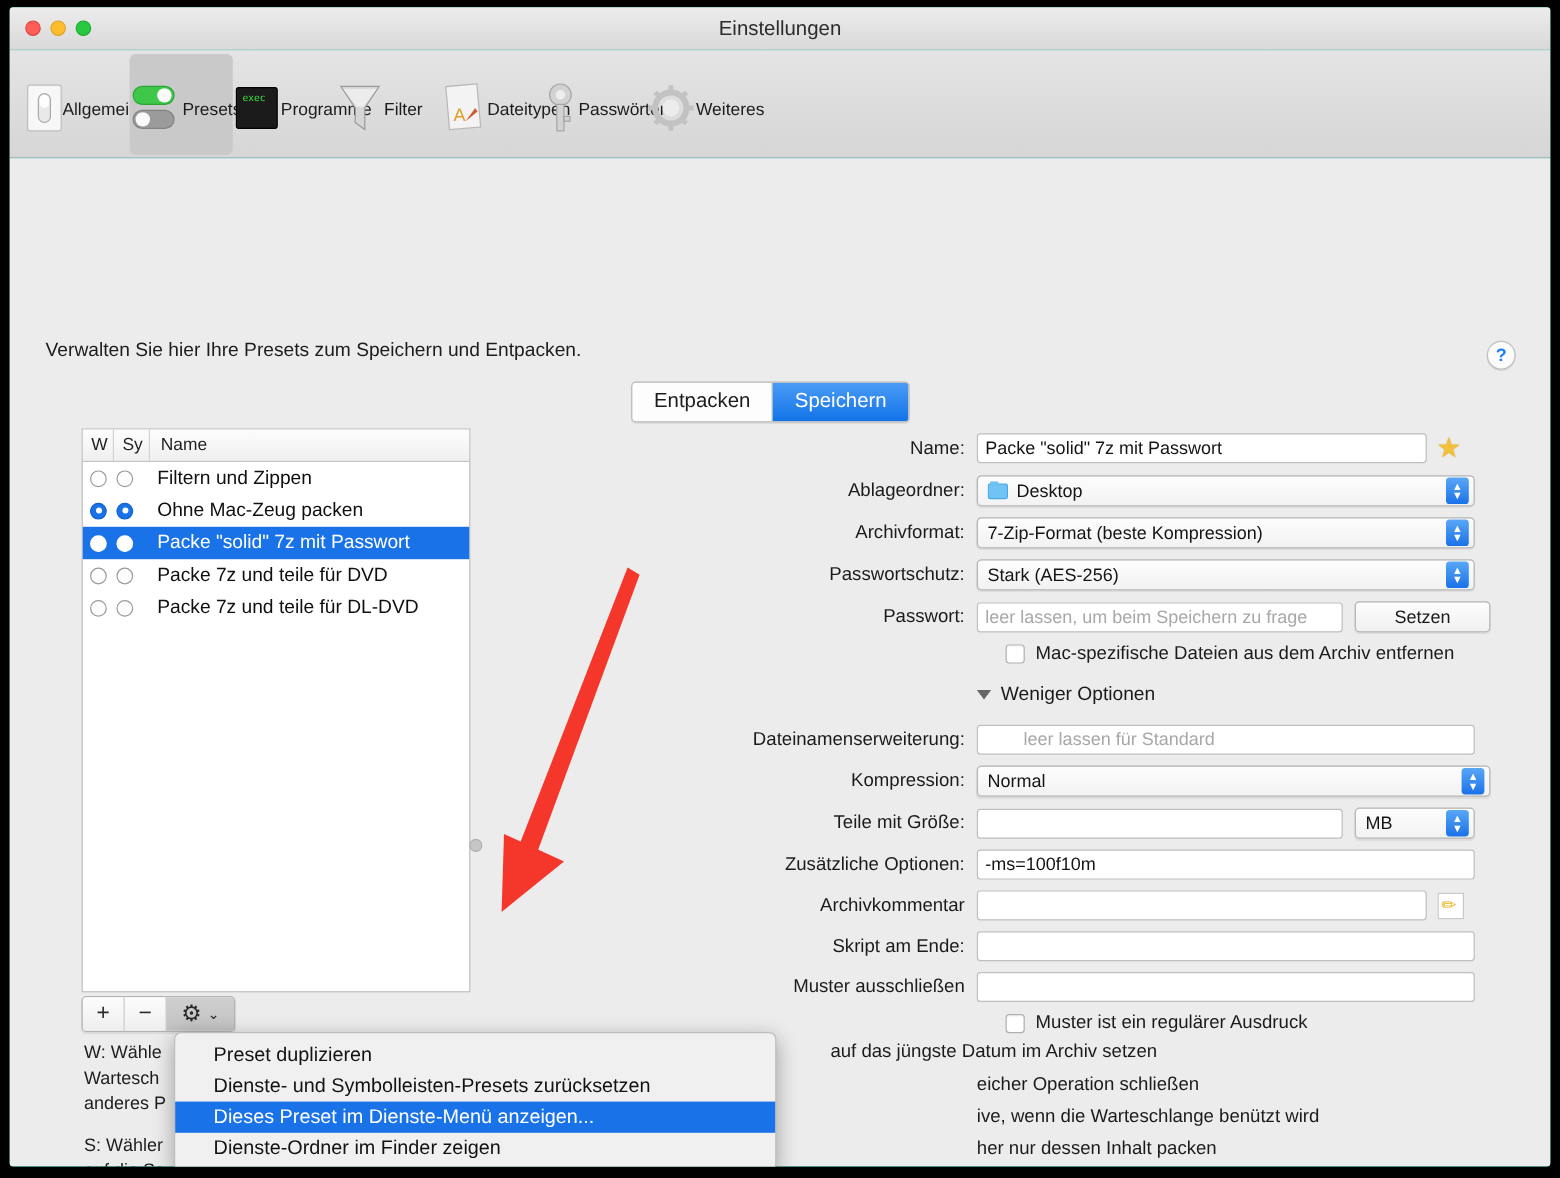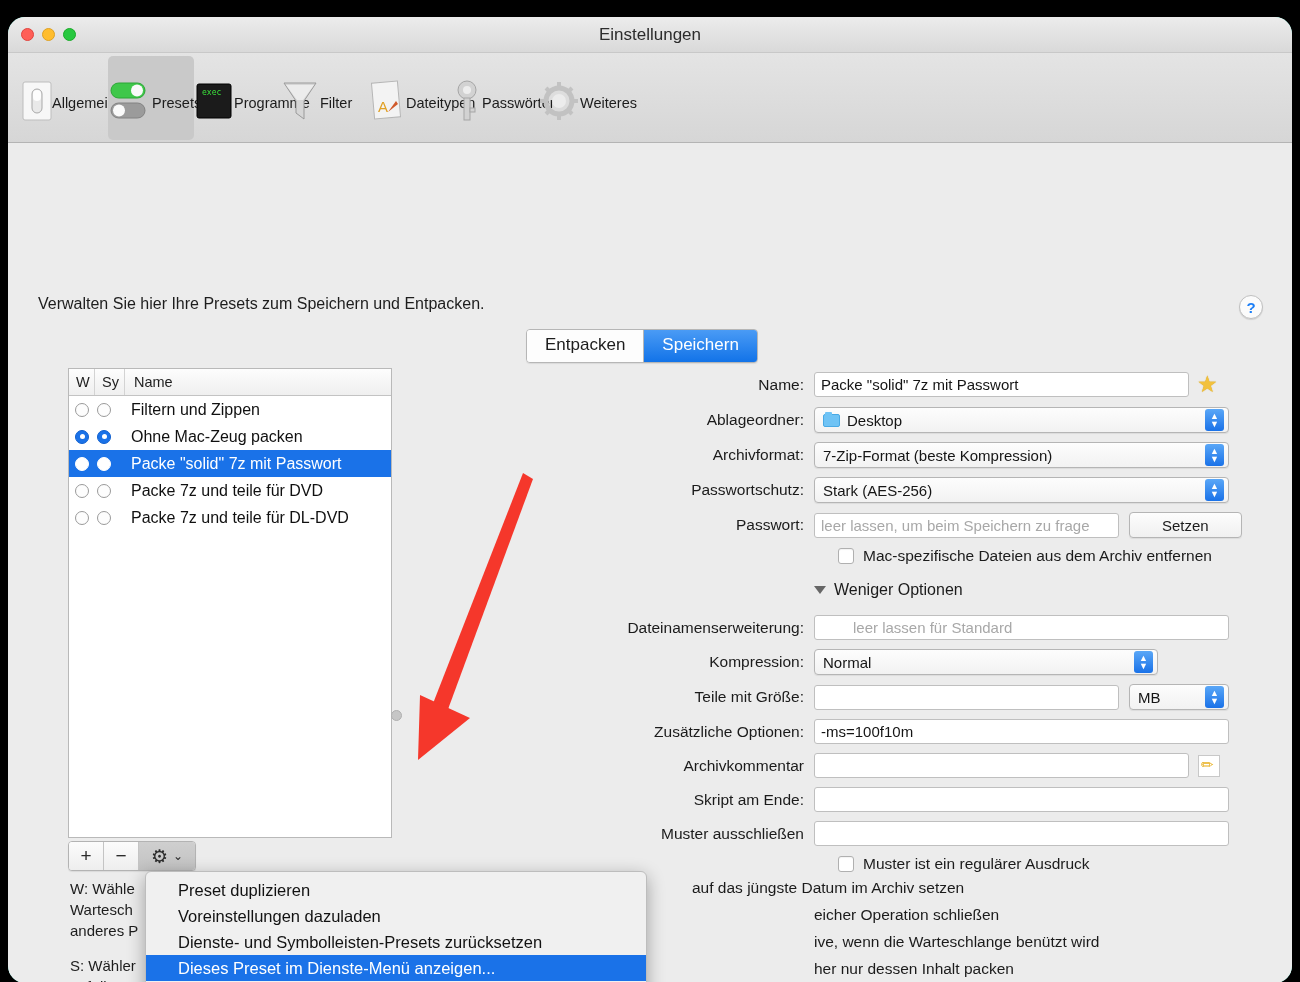--- a/index.html
+++ b/index.html
@@ -6,24 +6,24 @@
   html, body {
     width: 1300px; height: 982px;
     background: #000;
     font-family: "Liberation Sans", "DejaVu Sans", sans-serif;
     overflow: hidden;
   }
   #root { position: relative; width: 1300px; height: 982px; background: #000; }
 
   
   .window {
-    position: absolute; left: 8px; top: 17px;
+    position: absolute; left: 8px; top: 6px;
     width: 1284px; height: 966px;
     background: #5eead4;
-    border-radius: 17px;
+    border-radius: 3px;
     overflow: hidden;
     box-shadow: 0 2px 14px rgba(0,0,0,.55);
   }
 
   
   .titlebar {
     position: relative; height: 36px;
     background: linear-gradient(to bottom,#ececec 0%, #d9d9d9 100%);
     border-bottom: 1px solid #c8c8c8;
   }
@@ -475,21 +475,21 @@
         <span>Weniger Optionen</span>
       </div>
 
       <div class="frow">
         <div class="flabel">Dateinamenserweiterung:</div>
         <div class="ftext ph" style="width:415px;padding-left:38px;">leer lassen für Standard</div>
       </div>
 
       <div class="frow">
         <div class="flabel">Kompression:</div>
-        <div class="fpop" style="width:344px;gap:20px;">
+        <div class="fpop" style="width:428px;gap:20px;">
           <div class="val">
                 <span>Normal</span>
               </div>
           <div class="stepper">
                 <span>▲</span>
                 <span>▼</span>
               </div>
         </div>
       </div>
 
@@ -542,21 +542,20 @@
       <div class="frow" style="margin-left:206px;">
         <div class="cblabel">ive, wenn die Warteschlange benützt wird</div>
       </div>
       <div class="frow" style="margin-left:206px;">
         <div class="cblabel">her nur dessen Inhalt packen</div>
       </div>
     </div>
 
     <div class="ctxmenu">
       <div class="mi">Preset duplizieren</div>
-      <div class="mi">Voreinstellungen dazuladen</div>
       <div class="mi">Dienste- und Symbolleisten-Presets zurücksetzen</div>
       <div class="mi hl">Dieses Preset im Dienste-Menü anzeigen...</div>
       <div class="mi">Dienste-Ordner im Finder zeigen</div>
 
     </div>
 
   </div>
 </div>
 
 <svg class="arrow" viewBox="0 0 1300 982">

